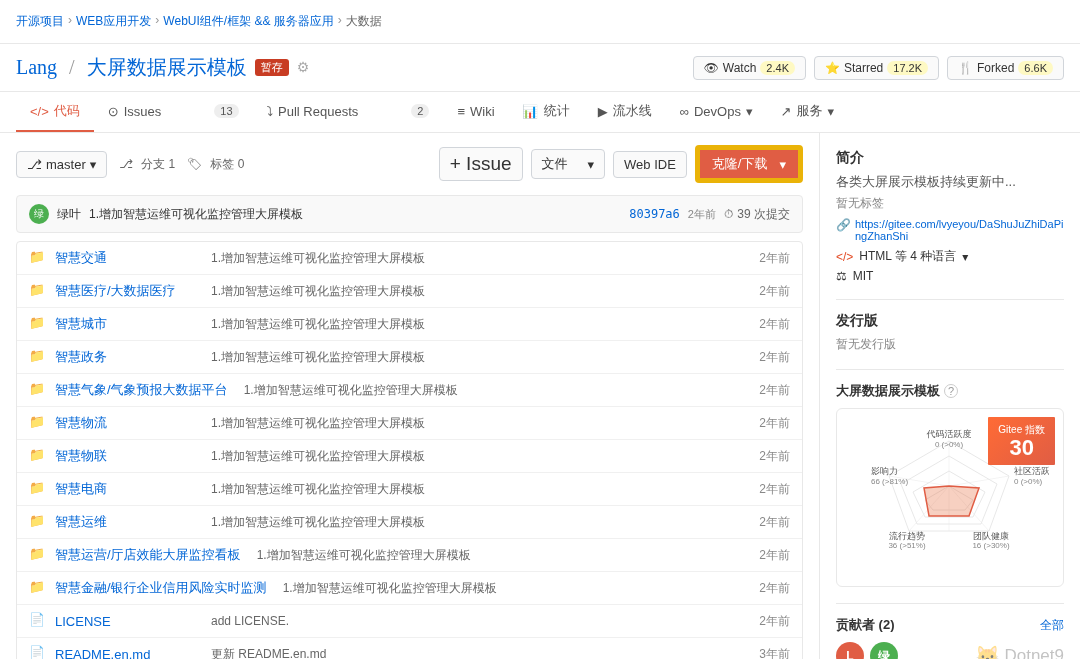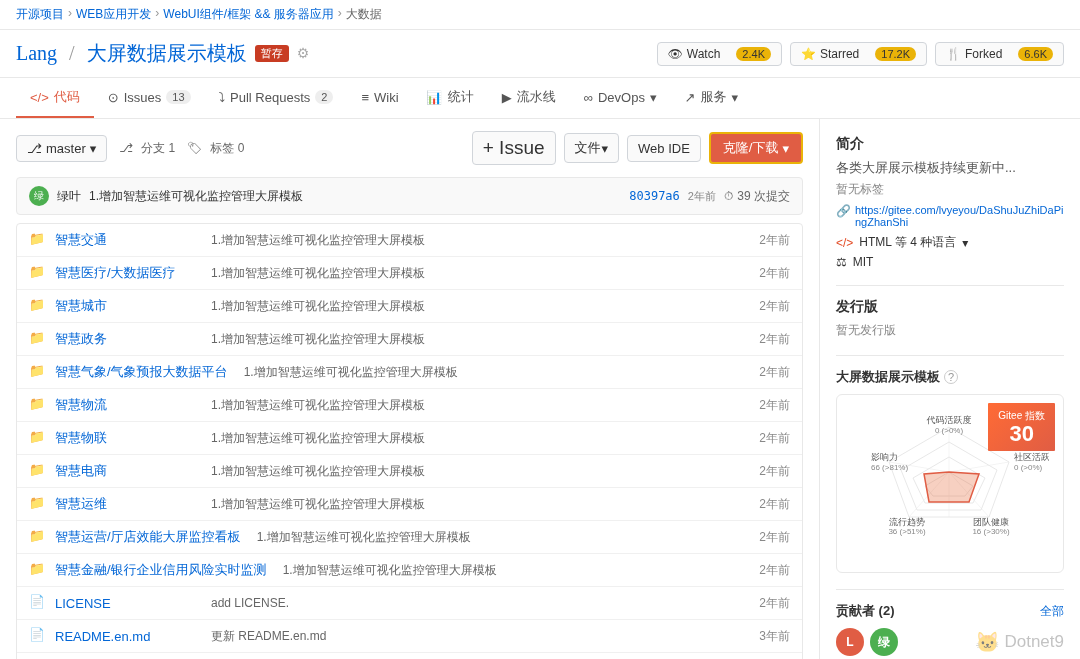--- a/index.html
+++ b/index.html
@@ -1,54 +1,54 @@
 <!DOCTYPE html>
 <html><head>
   <meta charset="utf-8">
   <style>
     * { box-sizing: border-box; margin: 0; padding: 0; }
     body { font-family: -apple-system, BlinkMacSystemFont, "Segoe UI", "PingFang SC", "Microsoft YaHei", sans-serif; font-size: 13px; color: #333; background: #f5f5f5; }
     
     
-    .breadcrumb-bar { background: #fff; padding: 6px 16px; font-size: 12px; color: #666; border-bottom: 1px solid #e8e8e8; display: flex; align-items: flex-start; gap: 4px; }
+    .breadcrumb-bar { background: #fff; padding: 13px 16px; font-size: 12px; color: #666; border-bottom: 1px solid #e8e8e8; display: flex; align-items: flex-start; gap: 4px; }
     .breadcrumb-bar a { color: #0366d6; text-decoration: none; }
     .breadcrumb-sep { color: #999; }
     
     
     .repo-header { background: #fff; padding: 10px 16px; display: flex; align-items: center; justify-content: space-between; border-bottom: 1px solid #e8e8e8; }
     .repo-title { display: flex; align-items: center; gap: 8px; font-size: 20px; font-weight: 500; font-family: Liberation Serif, serif; }
     .repo-title a { color: #0366d6; text-decoration: none; }
     .repo-title .slash { color: #999; margin: 0 4px; }
     .repo-badge { background: #c83c23; color: #fff; font-size: 11px; padding: 1px 6px; border-radius: 3px; font-weight: normal; }
     .repo-actions { display: flex; align-items: center; gap: 8px; }
     .action-btn { display: flex; align-items: center; gap: 4px; border: 1px solid #d1d5da; border-radius: 4px; padding: 4px 10px; background: #fafafa; cursor: pointer; font-size: 12px; color: #333; }
-    .action-btn .count { background: #eab308; border-radius: 10px; padding: 1px 6px; font-size: 11px; color: #333; margin-left: 12px; }
+    .action-btn .count { background: #fef9c3; border-radius: 10px; padding: 1px 6px; font-size: 11px; color: #333; margin-left: 0; }
     .action-btn.star { color: #333; }
     .action-btn.star .count { color: #333; }
     
     
     .tabs-bar { background: #fff; border-bottom: 1px solid #e8e8e8; display: flex; padding: 0 16px; }
     .tab-item { display: flex; align-items: center; gap: 5px; padding: 10px 14px; font-size: 13px; color: #555; cursor: pointer; border-bottom: 2px solid transparent; text-decoration: none; }
     .tab-item.active { color: #e05d44; border-bottom-color: #e05d44; font-weight: 500; }
-    .tab-badge { background: #eee; color: #555; font-size: 11px; padding: 1px 6px; border-radius: 10px; }
+    .tab-badge { background: #eee; color: #555; font-size: 11px; padding: 1px 6px; border-radius: 10px; margin-left: 48px; }
     
     
     .main-content { display: flex; gap: 0; padding: 0; max-width: 1080px; margin: 0 auto; }
     .repo-main { flex: 1; min-width: 0; background: #fff; padding: 12px 16px; border-right: 1px solid #e8e8e8; }
     .repo-sidebar { width: 260px; background: #fff; padding: 16px; flex-shrink: 0; }
     
     
     .repo-toolbar { display: flex; align-items: center; gap: 8px; margin-bottom: 12px; }
     .branch-btn { display: flex; align-items: center; gap: 4px; border: 1px solid #d1d5da; border-radius: 4px; padding: 5px 10px; background: #fafafa; cursor: pointer; font-size: 13px; color: #333; }
     .meta-info { display: flex; align-items: center; gap: 8px; font-size: 12px; color: #666; margin-left: 4px; }
     .spacer { flex: 1; }
     .btn-issue { display: flex; align-items: center; gap: 4px; border: 1px solid #d1d5da; border-radius: 4px; padding: 5px 10px; background: #fafafa; cursor: pointer; font-size: 19px; color: #333; }
-    .btn-file { display: flex; align-items: center; gap: 1px; border: 1px solid #d1d5da; border-radius: 4px; padding: 5px 10px; background: #fafafa; cursor: pointer; font-size: 13px; color: #333; }
+    .btn-file { display: flex; align-items: center; gap: 20px; border: 1px solid #d1d5da; border-radius: 4px; padding: 5px 10px; background: #fafafa; cursor: pointer; font-size: 13px; color: #333; }
     .btn-webide { display: flex; align-items: center; gap: 4px; border: 1px solid #d1d5da; border-radius: 4px; padding: 5px 10px; background: #fafafa; cursor: pointer; font-size: 13px; color: #333; }
-    .btn-clone { display: flex; align-items: center; gap: 4px; border-radius: 4px; padding: 5px 12px; background: #e05d44; color: #fff; cursor: pointer; font-size: 13px; border: 2px solid #eab308; }
+    .btn-clone { display: flex; align-items: center; gap: 12px; border-radius: 4px; padding: 5px 12px; background: #e05d44; color: #fff; cursor: pointer; font-size: 13px; border: 5px solid #eab308; }
     
     
     .commit-row { display: flex; align-items: center; gap: 8px; background: #f9f9f9; border: 1px solid #e8e8e8; border-radius: 4px; padding: 8px 12px; margin-bottom: 8px; font-size: 12px; }
     .commit-avatar { width: 20px; height: 20px; border-radius: 50%; background: #4caf50; color: #fff; display: flex; align-items: center; justify-content: center; font-size: 10px; flex-shrink: 0; }
     .commit-author { color: #333; font-weight: 500; }
     .commit-msg { color: #333; flex: 1; }
     .commit-hash { color: #0366d6; font-family: monospace; }
     .commit-meta { color: #888; font-size: 11px; }
     .commit-count { display: flex; align-items: center; gap: 4px; color: #666; font-size: 12px; margin-left: auto; }
     

